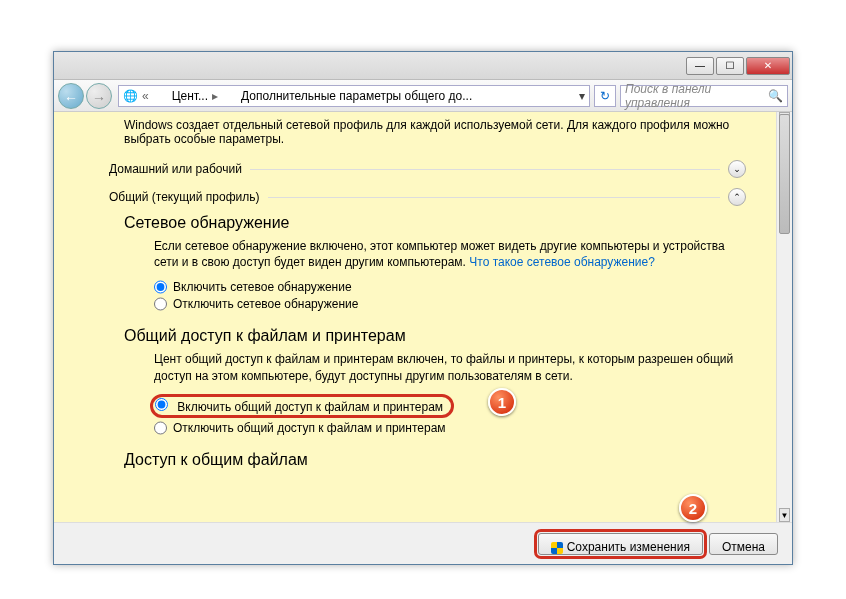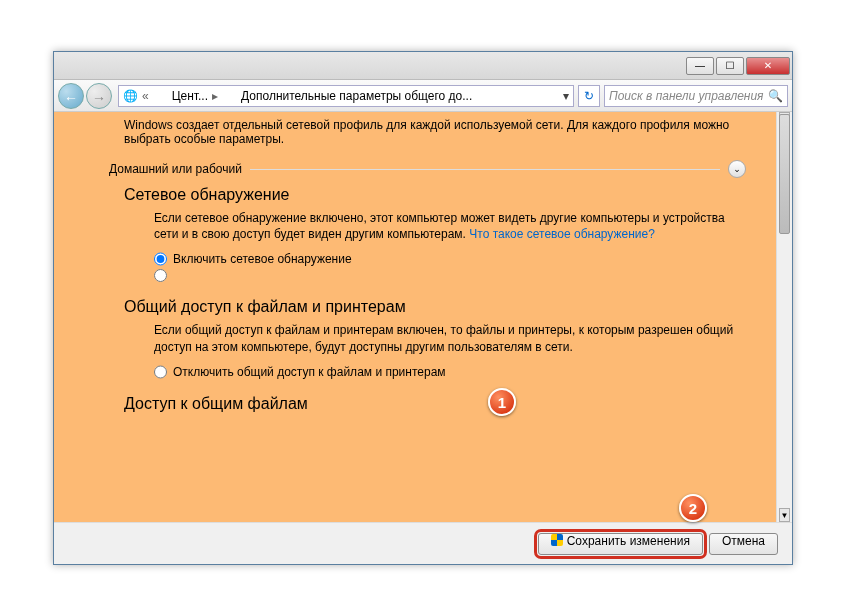--- a/index.html
+++ b/index.html
@@ -12,24 +12,24 @@
 .winbtn.close { width: 44px; background: linear-gradient(#e89090,#c83030); color: #fff; }
 
 .navbar { height: 32px; background: linear-gradient(#fafafa,#e8e8e8); display: flex; align-items: center; padding: 0 4px; border-bottom: 1px solid #ccc; }
 .navbtn { width: 26px; height: 26px; border-radius: 50%; border: 1px solid #7aa; background: radial-gradient(circle at 30% 30%, #bde, #6ac); margin-right: 2px; display: flex; align-items: center; justify-content: center; color: #fff; font-size: 14px; cursor: pointer; }
 .navbtn.fwd { background: radial-gradient(circle at 30% 30%, #eee, #ccc); color: #888; }
 .addr { flex: 1; height: 22px; border: 1px solid #aac; background: #fff; display: flex; align-items: center; padding: 0 4px; margin: 0 4px; }
 .addr .crumb { color: #000; margin-left: 19px; }
 .addr .sep { margin: 0 4px; color: #666; }
 .addr .drop { margin-left: auto; color: #444; }
 .refresh { width: 22px; height: 22px; border: 1px solid #aac; background: #fff; display: flex; align-items: center; justify-content: center; color: #06c; cursor: pointer; }
-.search { width: 184px; height: 22px; border: 1px solid #aac; background: #fff; margin-left: 4px; padding: 0 4px; display: flex; align-items: center; color: #888; font-style: italic; }
+.search { width: 168px; height: 22px; border: 1px solid #aac; background: #fff; margin-left: 4px; padding: 0 4px; display: flex; align-items: center; color: #888; font-style: italic; }
 .search .mag { margin-left: auto; color: #888; font-style: normal; }
 
-.content { position: relative; height: 410px; background: #fdba74; overflow: hidden; }
+.content { position: relative; height: 410px; background: #fef9c3; overflow: hidden; }
 .scroll-area { position: absolute; left: 0; top: 0; right: 16px; bottom: 0; padding: 6px 30px 6px 70px; overflow: hidden; }
 .scrollbar { position: absolute; right: 0; top: 0; width: 16px; height: 100%; background: #f0f0f0; border-left: 1px solid #ddd; }
 .scrollbar .thumb { position: absolute; top: 2px; left: 2px; right: 2px; height: 120px; background: linear-gradient(#ddd,#bbb); border: 1px solid #999; border-radius: 2px; }
 .scrollbar .arrow { position: absolute; left: 2px; right: 2px; height: 14px; background: #e8e8e8; border: 1px solid #aaa; display: flex; align-items: center; justify-content: center; font-size: 8px; }
 .scrollbar .arrow.up { top: 0; }
 .scrollbar .arrow.down { bottom: 0; }
 
 .intro { font-size: 12px; color: #000; margin-bottom: 14px; }
 .section-hdr { display: flex; align-items: center; margin: 10px 0 8px -15px; justify-content: center; }
 .section-hdr .lbl { font-size: 12px; }
@@ -38,21 +38,21 @@
 
 .sub-hdr { margin: 8px 0 6px 0; font-size: 16px; }
 .desc { margin: 6px 0 10px 30px; font-size: 12px; line-height: 1.35; }
 .desc a { color: #0066cc; cursor: pointer; }
 .radio-row { margin: 3px 0 3px 30px; display: flex; font-size: 12px; }
 .radio-row input { margin-right: 6px; }
 
 .hl { display: inline-block; border: 3px solid #d03020; border-radius: 14px; padding: 1px 8px 1px 2px; margin-left: -4px; }
 
 .footer { height: 42px; background: #f0f0f0; border-top: 1px solid #ddd; display: flex; align-items: center; justify-content: flex-end; padding: 0 14px; }
-.btn { height: 22px; padding: 0 12px; border: 1px solid #8a8a8a; background: linear-gradient(#f8f8f8,#e4e4e4); border-radius: 3px; font-size: 12px; margin-left: 6px; cursor: pointer; display: flex; align-items: flex-start; }
+.btn { height: 22px; padding: 0 12px; border: 1px solid #8a8a8a; background: linear-gradient(#f8f8f8,#e4e4e4); border-radius: 3px; font-size: 12px; margin-left: 6px; cursor: pointer; display: flex; align-items: flex-end; }
 .btn .shield { width: 12px; height: 12px; margin-right: 4px; background: conic-gradient(#06c 0 25%, #fc0 25% 50%, #06c 50% 75%, #fc0 75% 100%); border-radius: 2px; }
 .btn.hl2 { outline: 3px solid #d03020; outline-offset: 1px; border-radius: 3px; }
 
 .callout { position: absolute; width: 28px; height: 28px; border-radius: 50%; background: radial-gradient(circle at 35% 30%, #ff9060, #d02000); border: 2px solid #fff; box-shadow: 0 1px 3px rgba(0,0,0,0.5); color: #fff; font-weight: bold; font-size: 15px; display: flex; align-items: center; justify-content: center; z-index: 50; }
 </style>
 </head>
 <body>
 
 <div class="window">
 
@@ -84,35 +84,47 @@
     <div class="scroll-area">
 
       <p class="intro">Windows создает отдельный сетевой профиль для каждой используемой сети. Для каждого профиля можно выбрать особые параметры.</p>
 
       <div class="section-hdr">
         <span class="lbl">Домашний или рабочий</span>
         <span class="line"></span>
         <span class="chev">⌄</span>
       </div>
 
+      <div class="section-hdr">
+        <span class="lbl">Общий (текущий профиль)</span>
+        <span class="line"></span>
+        <span class="chev">⌃</span>
+      </div>
 
       <div class="sub-hdr">Сетевое обнаружение</div>
       <p class="desc">
         <span>Если сетевое обнаружение включено, этот компьютер может видеть другие компьютеры и устройства сети и в свою доступ будет виден другим компьютерам. </span><a>Что такое сетевое обнаружение?</a>
       </p>
       <div class="radio-row">
         <input type="radio" name="nd" checked="" style="">
         <span>Включить сетевое обнаружение</span>
       </div>
       <div class="radio-row">
         <input type="radio" name="nd" style="">
+        <span>Отключить сетевое обнаружение</span>
       </div>
 
       <div class="sub-hdr" style="margin-top:16px">Общий доступ к файлам и принтерам</div>
-      <p class="desc">Если общий доступ к файлам и принтерам включен, то файлы и принтеры, к которым разрешен общий доступ на этом компьютере, будут доступны другим пользователям в сети.</p>
+      <p class="desc">Цент общий доступ к файлам и принтерам включен, то файлы и принтеры, к которым разрешен общий доступ на этом компьютере, будут доступны другим пользователям в сети.</p>
+      <div class="radio-row">
+        <span class="hl">
+          <input type="radio" name="fs" checked="" style="">
+          <span>Включить общий доступ к файлам и принтерам</span>
+        </span>
+      </div>
       <div class="radio-row">
         <input type="radio" name="fs" style="">
         <span>Отключить общий доступ к файлам и принтерам</span>
       </div>
 
       <div class="sub-hdr" style="margin-top:16px">Доступ к общим файлам</div>
 
     </div>
     <div class="scrollbar">
       <div class="arrow up">▲</div>

